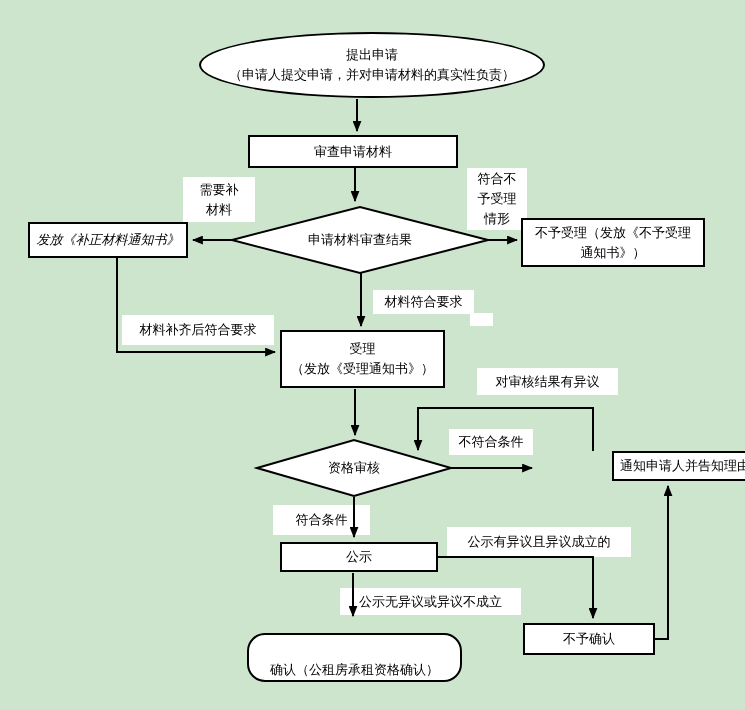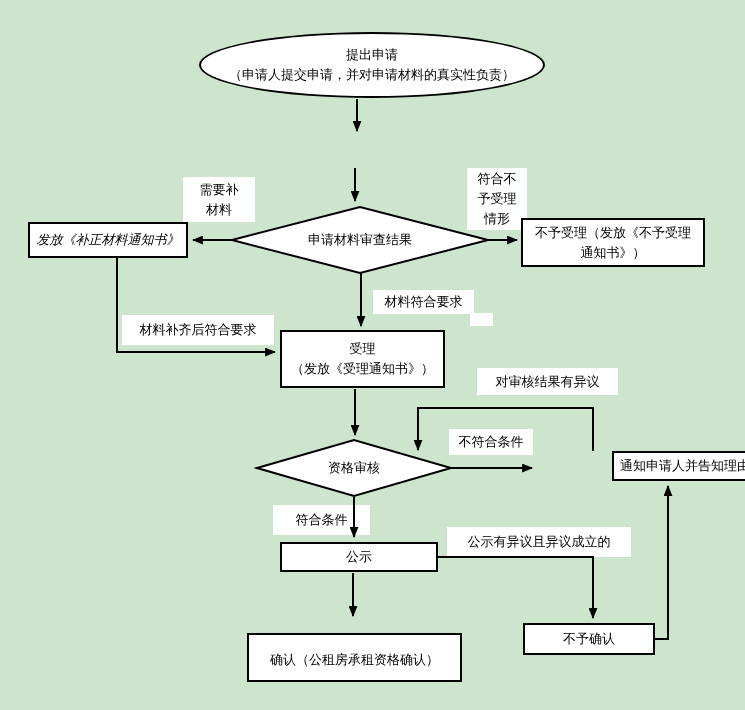--- a/index.html
+++ b/index.html
@@ -29,21 +29,21 @@
     background:#fff;
     border:2px solid #000;
     box-sizing:border-box;
     display:flex; flex-direction:column;
     align-items:center; justify-content:center;
     text-align:center;
     line-height:20px;
     z-index:2;
     white-space:nowrap;
   }
-  .box.top-align { justify-content:center; padding-top:5px; }
+  .box.top-align { justify-content:flex-end; padding-top:5px;border-radius:18px; }
   .ellipse { border-radius:50%; }
   svg.connectors {
     position:absolute; left:0; top:0;
     z-index:3;
     pointer-events:none;
   }
   .dtext {
     position:absolute;
     z-index:4;
     text-align:center;
@@ -86,26 +86,32 @@
   </div>
 
   <div class="lbl" style="left:273px; top:505px; width:97px; height:30px;">
     <span>符合条件</span>
   </div>
 
   <div class="lbl" style="left:447px; top:527px; width:184px; height:30px;">
     <span>公示有异议且异议成立的</span>
   </div>
 
+  <div class="lbl" style="left:340px; top:588px; width:181px; height:27px;">
+    <span>公示无异议或异议不成立</span>
+  </div>
 
   <div class="box ellipse" style="left:199px; top:32px; width:346px; height:66px;">
     <span>提出申请</span>
     <span>（申请人提交申请，并对申请材料的真实性负责）</span>
   </div>
 
+  <div class="box" style="left:248px; top:135px; width:210px; height:33px;">
+    <span>审查申请材料</span>
+  </div>
 
   <div class="box" style="left:28px; top:222px; width:160px; height:36px;font-style:italic;">
     <span>发放《补正材料通知书》</span>
   </div>
 
   <div class="box" style="left:521px; top:218px; width:184px; height:49px;">
     <span>不予受理（发放《不予受理</span>
     <span>通知书》）</span>
   </div>
 

